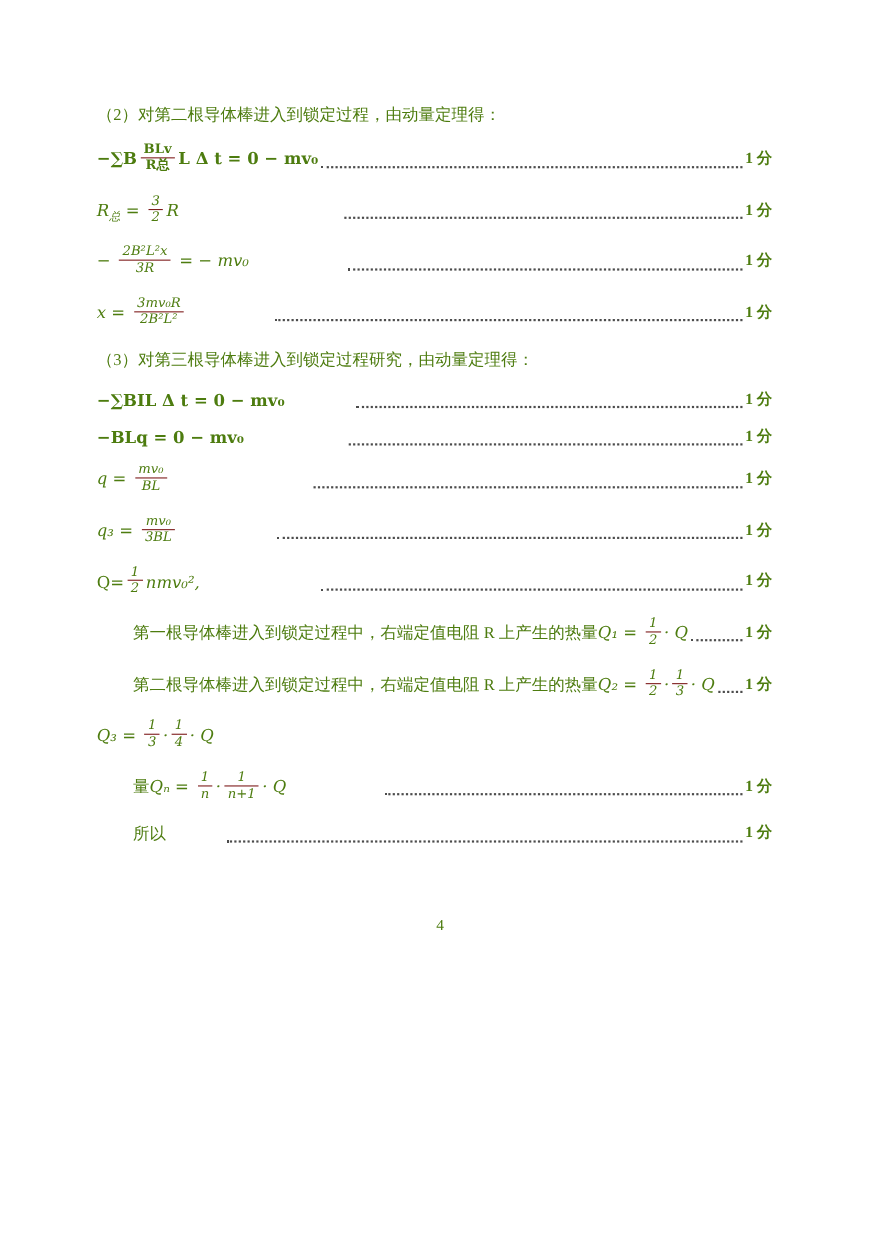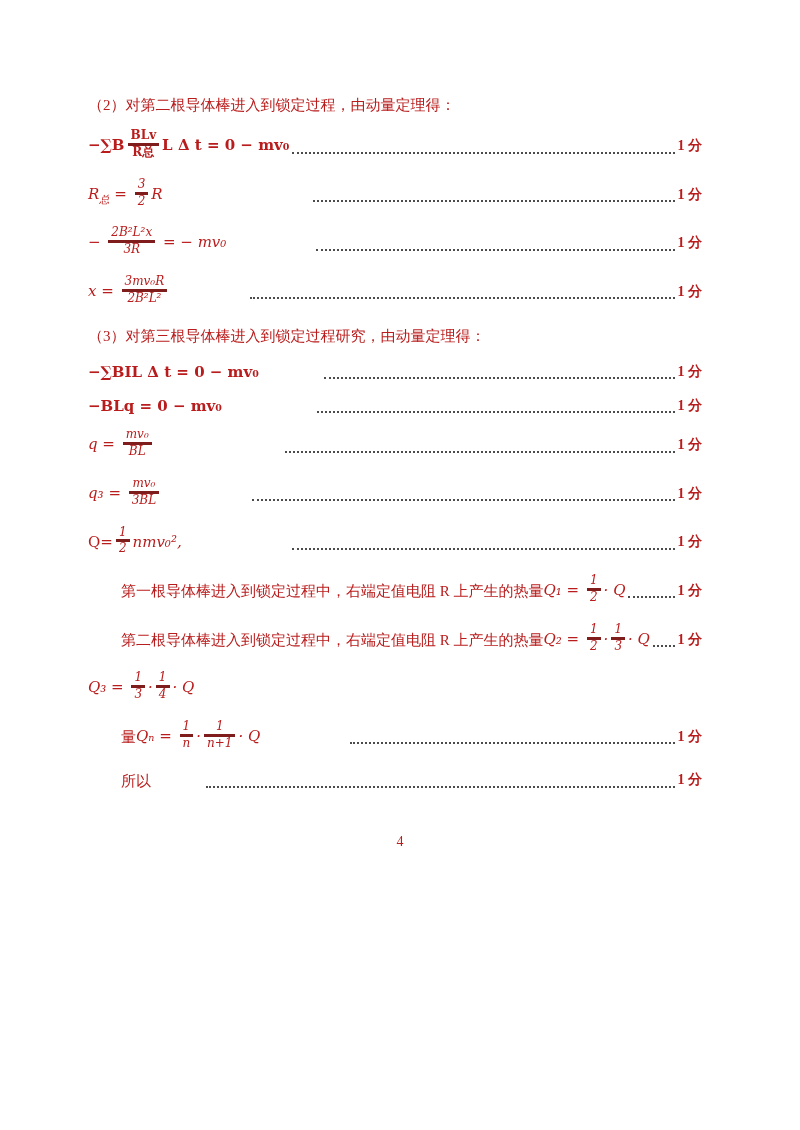--- a/index.html
+++ b/index.html
@@ -3,21 +3,21 @@
 <meta charset="utf-8">
 <style>
   * { margin:0; padding:0; box-sizing:border-box; }
   html,body { background:#ffffff; }
   .page {
     position:relative;
     width:800px; height:922px;
     background:#ffffff;
     margin:0 auto;
     font-family:"Liberation Serif","DejaVu Serif",serif;
-    color:#b91c1c;
+    color:#4d7c0f;
     overflow:hidden;
   }
   .content {
     position:absolute; left:88px; top:95px; width:614px;
     font-size:15px; line-height:1.35;
   }
   .para { margin-bottom:16px; white-space:nowrap; }
   .wide {
     text-align:justify; text-align-last:justify;
     letter-spacing:0.12em; white-space:normal;
@@ -33,21 +33,21 @@
     border-bottom:2px dotted #4c4c4c;
     margin:0 3px; position:relative; top:6px;
   }
   .score { white-space:nowrap; flex-shrink:0; font-weight:bold; font-size:14px; }
   .frac {
     display:inline-flex; flex-direction:column;
     vertical-align:middle; text-align:center;
     font-size:0.8em; line-height:1.15; margin:0 3px;
     position:relative; top:-2px;
   }
-  .frac .num { border-bottom:3px solid #7f1d1d; padding:0 3px; }
+  .frac .num { border-bottom:1px solid #7f1d1d; padding:0 3px; }
   .frac .den { padding:0 3px; }
   sub { font-size:0.68em; }
   .footer {
     position:absolute; left:0; right:0; bottom:72px;
     text-align:center; font-size:14px;
   }
   .taller { margin-bottom:18px; }
 </style>
 </head>
 <body>

